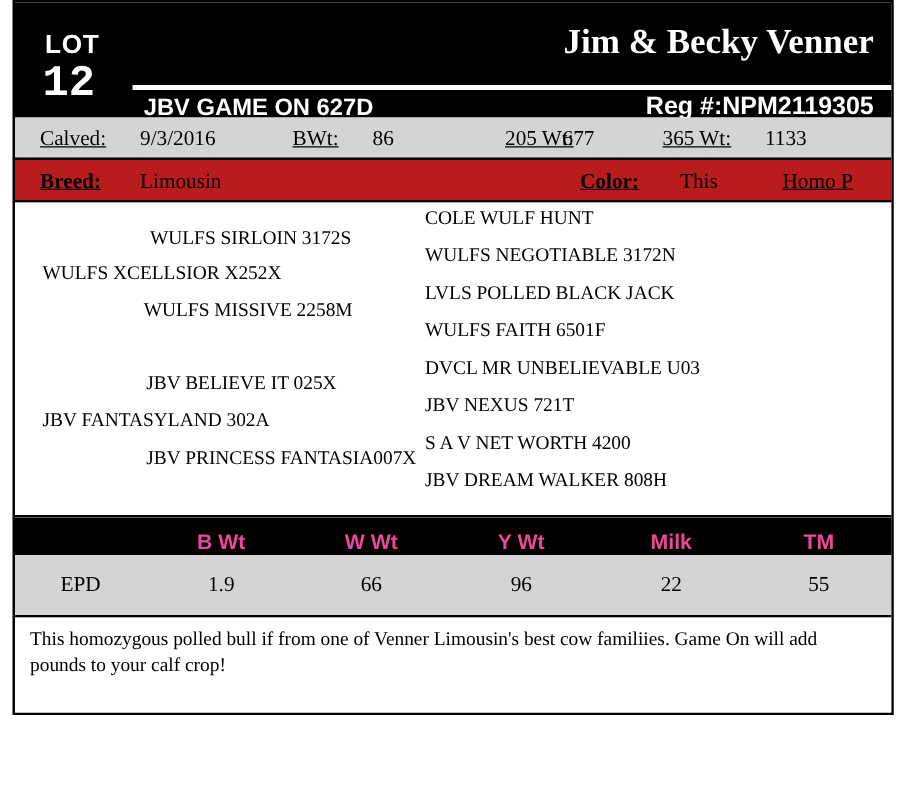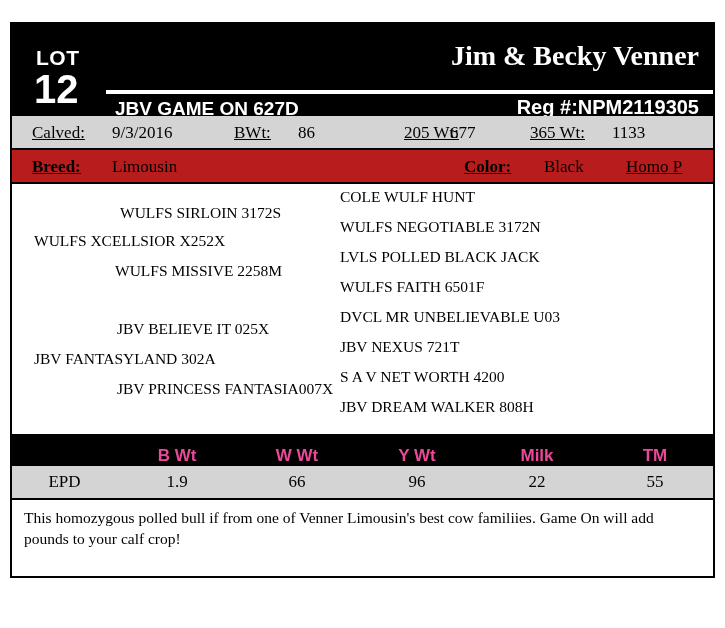--- a/index.html
+++ b/index.html
@@ -7,21 +7,21 @@
     margin: 0;
     padding: 0;
     background: #ffffff;
     font-family: "Liberation Serif", serif;
   }
   .page {
     width: 725px;
     height: 628px;
     position: relative;
     background: #ffffff;
-    padding: 22px 10px;
+    padding: 0 10px;
   }
   .card {
     width: 705px;
     border: 2px solid #000;
     background: #fff;
     position: relative;
   }
 
   
   .hdr {
@@ -36,23 +36,23 @@
     top: 22px;
     font-family: "Liberation Sans", sans-serif;
     font-weight: bold;
     font-size: 21px;
     letter-spacing: 0.5px;
   }
   .hdr-lot-num {
     position: absolute;
     left: 22px;
     top: 44px;
-    font-family: Liberation Sans, sans-serif;
-    font-weight: bold;
-    font-size: 40px;
+    font-family: Liberation Mono, monospace;
+    font-weight: bold;
+    font-size: 35px;
     line-height: 43px;
   }
   .hdr-name {
     position: absolute;
     right: 14px;
     top: 12px;
     font-family: Liberation Serif, serif;
     font-weight: bold;
     font-size: 28px;
     line-height: 40px;
@@ -176,21 +176,21 @@
     text-align: center;
   }
   .epd-head .c0, .epd-row .c0 { width: 105px; }
   .epd-head .c1, .epd-row .c1 { width: 120px; }
   .epd-head .c2, .epd-row .c2 { width: 120px; }
   .epd-head .c3, .epd-row .c3 { width: 120px; }
   .epd-head .c4, .epd-row .c4 { width: 120px; }
   .epd-head .c5, .epd-row .c5 { width: 116px; }
   .epd-row {
     background: #d4d4d4;
-    height: 34px;
+    height: 50px;
     display: flex;
     align-items: center;
     border-bottom: 2px solid #000;
     font-size: 17px;
   }
 
   
   .note {
     padding: 8px 12px 10px 12px;
     font-size: 15.5px;
@@ -222,21 +222,21 @@
       <span class="cell lbl s-205">205 Wt:</span>
       <span class="cell s-205v">677</span>
       <span class="cell lbl s-365">365 Wt:</span>
       <span class="cell s-365v">1133</span>
     </div>
 
     <div class="breedrow">
       <span class="cell lbl b-breed">Breed:</span>
       <span class="cell b-breedv">Limousin</span>
       <span class="cell lbl b-color">Color:</span>
-      <span class="cell b-colorv">Black</span>
+      <span class="cell b-colorv">This</span>
       <span class="cell b-homo">Homo P</span>
     </div>
 
     <div class="ped">
       <span class="p0">WULFS SIRLOIN 3172S</span>
       <span class="p1">WULFS XCELLSIOR X252X</span>
       <span class="p2">WULFS MISSIVE 2258M</span>
       <span class="p3">COLE WULF HUNT</span>
       <span class="p4">WULFS NEGOTIABLE 3172N</span>
       <span class="p5">LVLS POLLED BLACK JACK</span>

